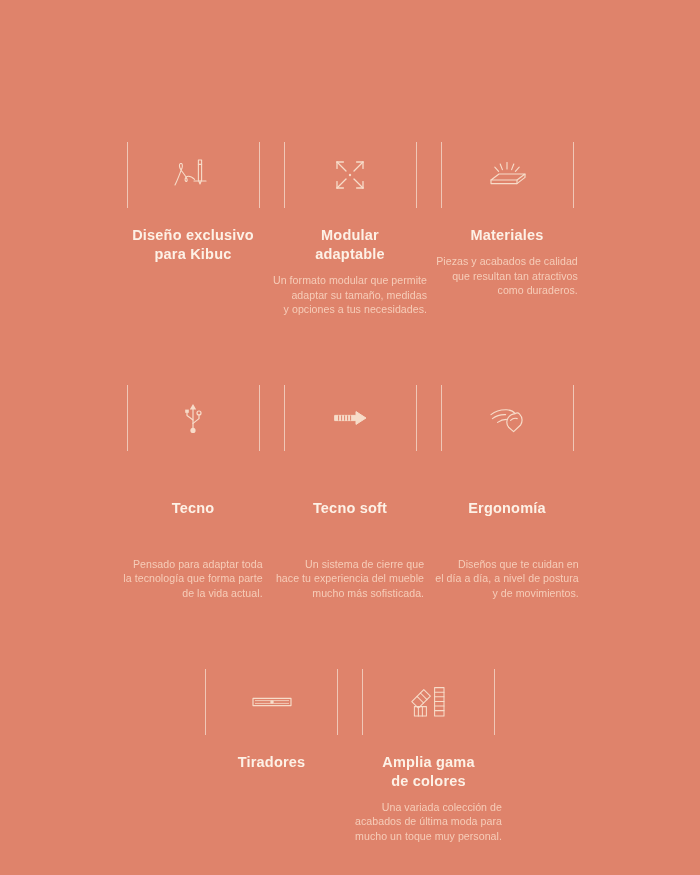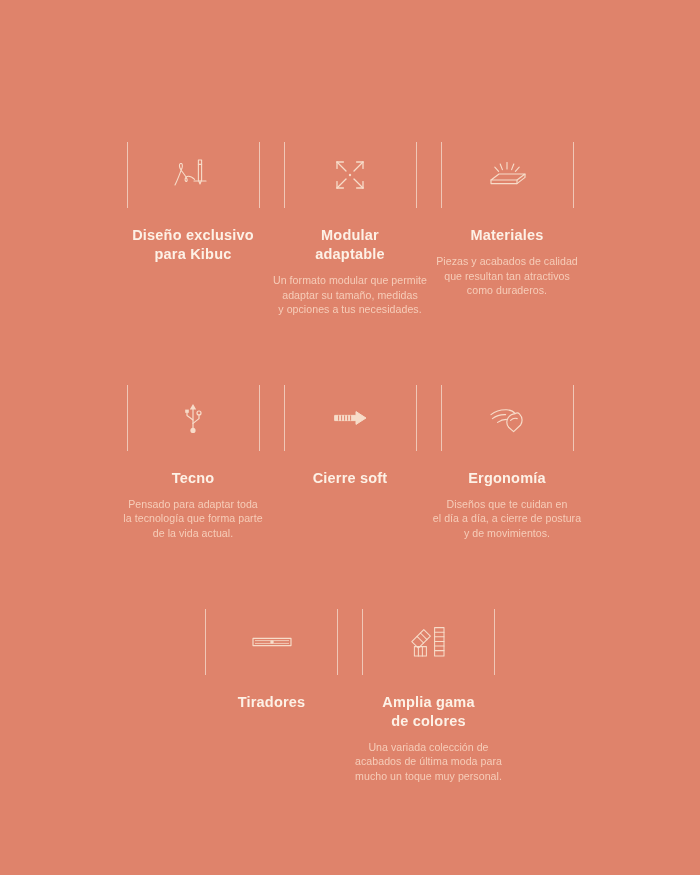--- a/index.html
+++ b/index.html
@@ -75,27 +75,27 @@
     color: #fdf1e6;
     text-align: center;
     letter-spacing: .2px;
     white-space: pre-line;
   }
   .feature-desc {
     margin-top: 9px;
     font-size: 10.6px;
     line-height: 14.6px;
     color: #f6cdb9;
-    text-align: center;
+    text-align: right;
     white-space: pre-line;
     letter-spacing: .05px;
   }
 
   
-  .row-2 .feature-cell { width: 157px; }
+  .row-2 .feature-cell { width: 157px; gap: 30px; }
   .row-3 { }
 </style>
 </head>
 <body>
 
 <div id="features-grid">
 
   <div class="feature-row row-1">
 
     <div class="feature-cell">
@@ -210,42 +210,45 @@
               <path d="M13 23.4 L34 23.4 L34 19.6 L44 26 L34 32.4 L34 28.6 L13 28.6 Z" fill="#f7dcc9" stroke="#f7dcc9"></path>
               <path d="M16.6 23.8 L16.6 28.2" stroke="#df836b"></path>
               <path d="M19.6 23.8 L19.6 28.2" stroke="#df836b"></path>
               <path d="M22.6 23.8 L22.6 28.2" stroke="#df836b"></path>
               <path d="M25.6 23.8 L25.6 28.2" stroke="#df836b"></path>
               <path d="M28.6 23.8 L28.6 28.2" stroke="#df836b"></path>
             </g>
           </svg>
         </span>
       </div>
-      <div class="feature-title">Cierre soft</div>
+      <div class="feature-title">Tecno soft</div>
+      <div class="feature-desc">Un sistema de cierre que
+hace tu experiencia del mueble
+mucho más sofisticada.</div>
     </div>
 
     <div class="feature-cell">
       <div class="icon-frame">
         <span class="divider left"></span>
         <span class="divider right"></span>
         <span class="icon-art">
           <svg viewBox="0 0 56 52">
             <g fill="none" stroke="#f7dcc9" stroke-width="1.15" stroke-linecap="round" stroke-linejoin="round">
               <path d="M12 22.6 C16 19.4 22 17.6 27.6 17.8 C31.6 18 34.6 19.4 36.2 21.6"></path>
               <path d="M13.4 26.6 C17 23.8 22 22.4 26.6 22.6"></path>
               <path d="M18.6 30.4 C21.4 28.4 24.6 27.4 27.4 27.4"></path>
               <path d="M36.2 21.6 C33 22 30.4 23.6 29 26 C27.4 28.8 27.6 32.4 29.6 35.2 L34.6 39.6 L41.6 33 C43.6 29.4 43.2 25 40.6 22.2 C39.4 20.8 37.8 20.6 36.2 21.6 Z"></path>
               <path d="M31.6 28.4 C33.4 26.6 36 25.8 38.2 26.6"></path>
             </g>
           </svg>
         </span>
       </div>
       <div class="feature-title">Ergonomía</div>
       <div class="feature-desc">Diseños que te cuidan en
-el día a día, a cierre de postura
+el día a día, a nivel de postura
 y de movimientos.</div>
     </div>
   </div>
 
   <div class="feature-row row-3">
 
     <div class="feature-cell">
       <div class="icon-frame">
         <span class="divider left"></span>
         <span class="divider right"></span>

